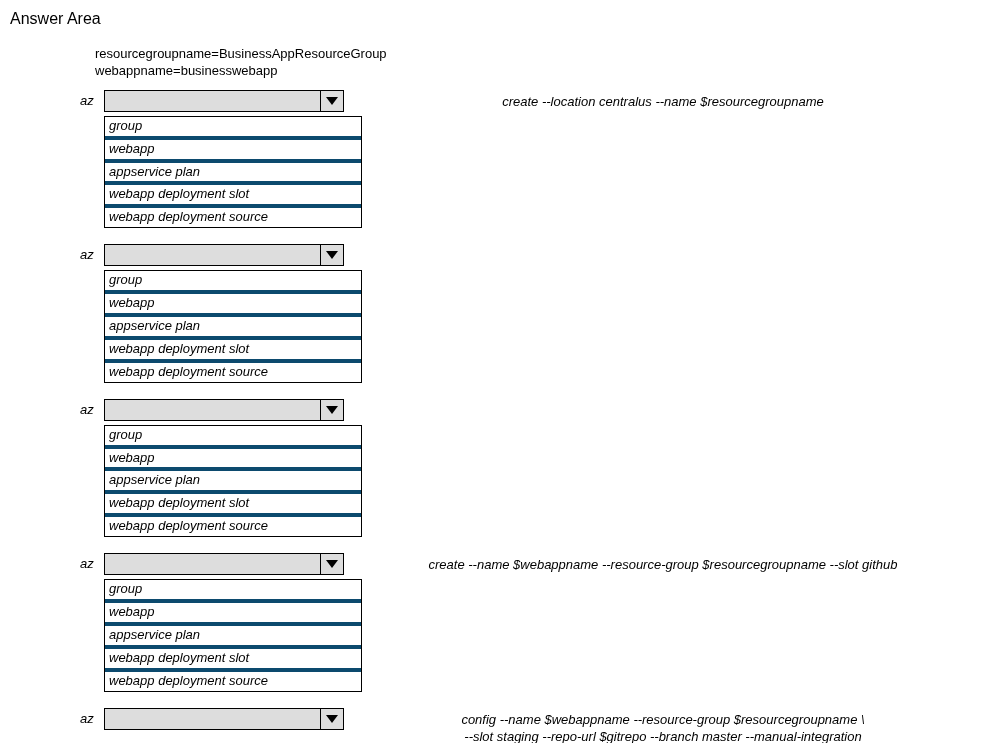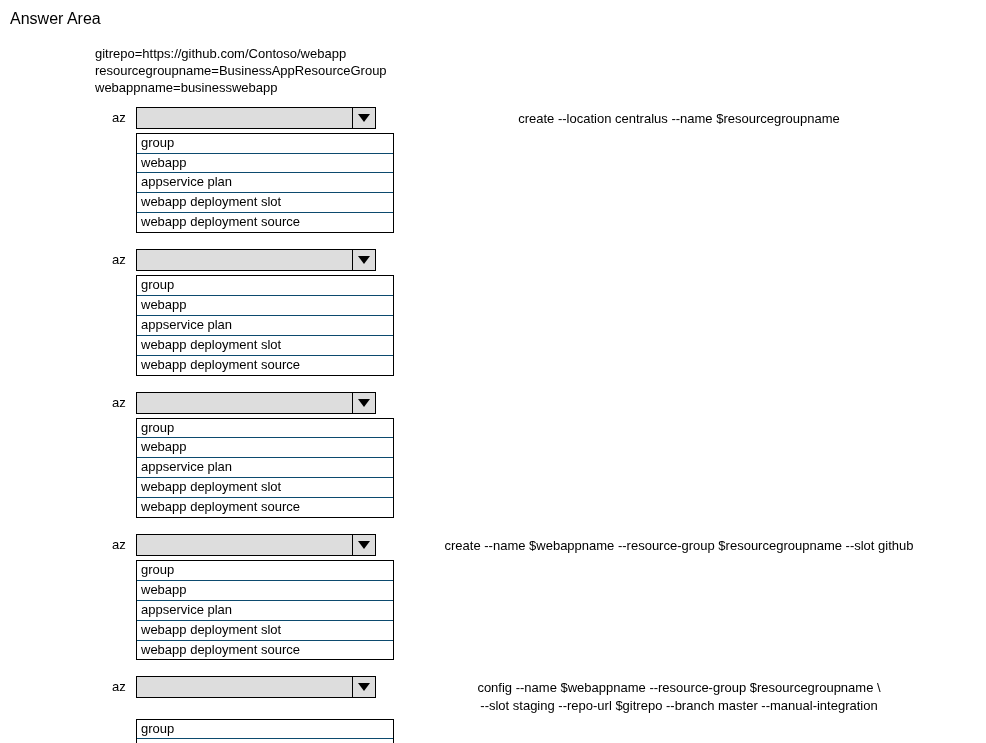--- a/index.html
+++ b/index.html
@@ -14,22 +14,23 @@
       font-weight: normal;
       font-size: 16px;
       margin-bottom: 18px;
     }
     .vars {
       margin-left: 85px;
       line-height: 1.3;
       margin-bottom: 10px;
     }
     .row-group {
-      margin-left: 102px;
+      margin-left: 70px;
       margin-bottom: 16px;
+      font-style: italic;
     }
     .top-row {
       display: flex;
       align-items: flex-start;
     }
     .az-label {
       width: 20px;
       padding-top: 3px;
       margin-right: 4px;
     }
@@ -64,35 +65,34 @@
       text-align: center;
     }
     .options-list {
       margin-left: 24px;
       margin-top: 4px;
       width: 258px;
       border: 1px solid #000;
       box-sizing: border-box;
     }
     .options-list .opt {
-      border-bottom: 1px solid #0c4a6e;
+      border-bottom: 4px solid #0c4a6e;
       padding: 1px 4px;
       line-height: 1.3;
     }
     .options-list .opt:last-child {
       border-bottom: none;
     }
   </style>
 </head>
 <body>
 
 <div class="title">Answer Area</div>
 
 <div class="vars">
-  <div>gitrepo=https://github.com/Contoso/webapp</div>
   <div>resourcegroupname=BusinessAppResourceGroup</div>
   <div>webappname=businesswebapp</div>
 </div>
 
 <div class="row-group">
   <div class="top-row">
     <div class="az-label">az</div>
     <div class="dropdown-box">
       <div class="dropdown-empty"></div>
       <div class="dropdown-arrow">

